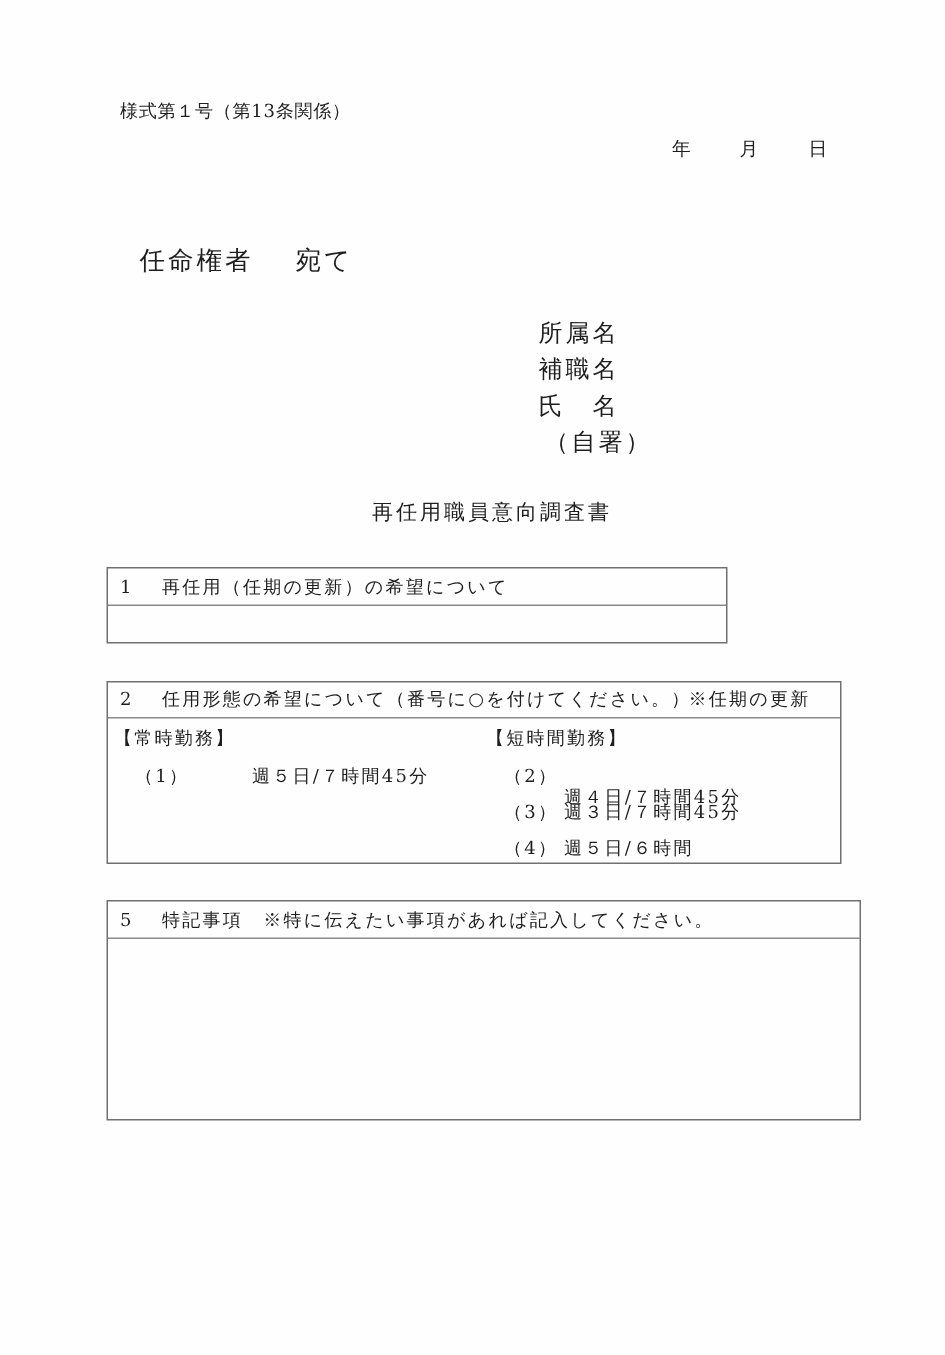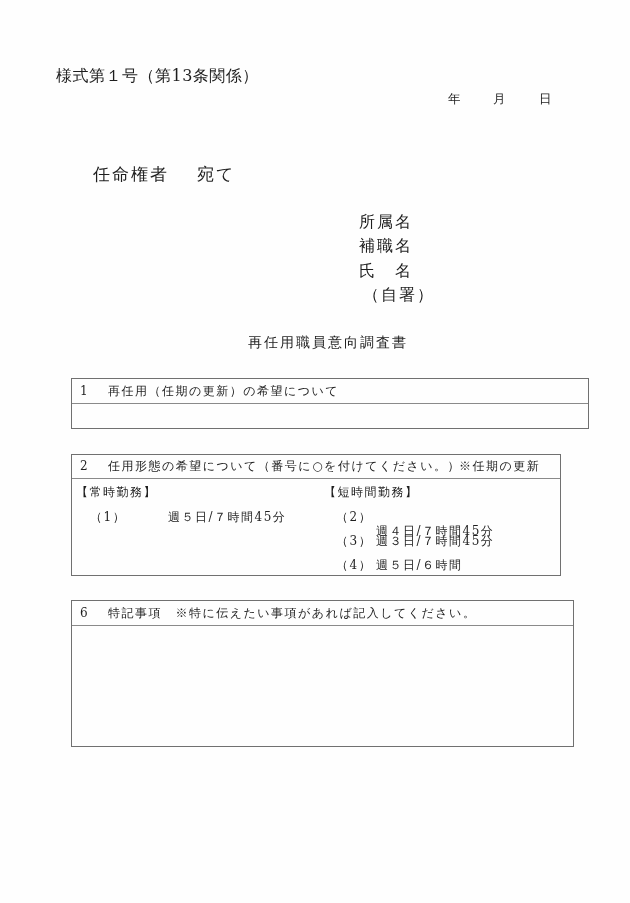--- a/index.html
+++ b/index.html
@@ -10,21 +10,21 @@
     body {
       width: 630px;
       height: 903px;
       position: relative;
       overflow: hidden;
       font-family: "DejaVu Serif", "Liberation Serif", serif;
       color: #1e1e1e;
       font-size: 12.5px;
     }
     .abs { position: absolute; white-space: nowrap; line-height: 1; }
-    .form-number { left: 56px; top: 68px; font-size: 16px; letter-spacing: 0.5px; }
+    .form-number { left: 80px; top: 68px; font-size: 12px; letter-spacing: 0.5px; }
     .date-row { top: 93px; left: 448px; font-size: 12.5px; }
     .date-row span { position: absolute; top: 0; }
     .addressee { left: 93px; top: 166px; font-size: 17px; letter-spacing: 2px; }
     .addressee .gap { display: inline-block; width: 28px; }
     .applicant { left: 359px; font-size: 16px; letter-spacing: 2px; }
     .doc-title { left: 248px; top: 335px; font-size: 14px; letter-spacing: 2px; }
 
     .box {
       position: absolute;
       border: 1.5px solid #707070;
@@ -69,21 +69,21 @@
   <span>任命権者</span><span class="gap"></span><span>宛て</span>
 </div>
 
 <div class="abs applicant" style="top:214px">所属名</div>
 <div class="abs applicant" style="top:238px">補職名</div>
 <div class="abs applicant" style="top:263px">氏　名</div>
 <div class="abs applicant" style="top:287px; left:363px">（自署）</div>
 
 <div class="abs doc-title">再任用職員意向調査書</div>
 
-<div class="box" style="left:71px; top:378px; width:518px; height:51px;">
+<div class="box" style="left:71px; top:378px; width:414px; height:51px;">
   <div class="head" style="height:25px;">
     <div class="txt" style="left:8px; top:6px;">1　 再任用（任期の更新）の希望について</div>
   </div>
 </div>
 
 <div class="box" style="left:71px; top:454px; width:490px; height:122px;">
   <div class="head" style="height:24px;">
     <div class="txt" style="left:8px; top:5px;">2　 任用形態の希望について（番号に○を付けてください。）</div>
     <div class="txt" style="left:387px; top:5px;">※任期の更新</div>
   </div>
@@ -104,16 +104,16 @@
     <div class="txt" style="left:304px; top:80px;">週３日/７時間45分</div>
   </div>
   <div>
     <div class="txt" style="left:264px; top:104px;">（4）</div>
     <div class="txt" style="left:304px; top:104px;">週５日/６時間</div>
   </div>
 </div>
 
 <div class="box" style="left:71px; top:600px; width:503px; height:147px;">
   <div class="head" style="height:25px;">
-    <div class="txt" style="left:8px; top:6px;">6　 特記事項　※特に伝えたい事項があれば記入してください。</div>
+    <div class="txt" style="left:8px; top:6px;">5　 特記事項　※特に伝えたい事項があれば記入してください。</div>
   </div>
   <textarea class="note-area" style="top: 25px;"></textarea>
 </div>
 
 </body></html>

